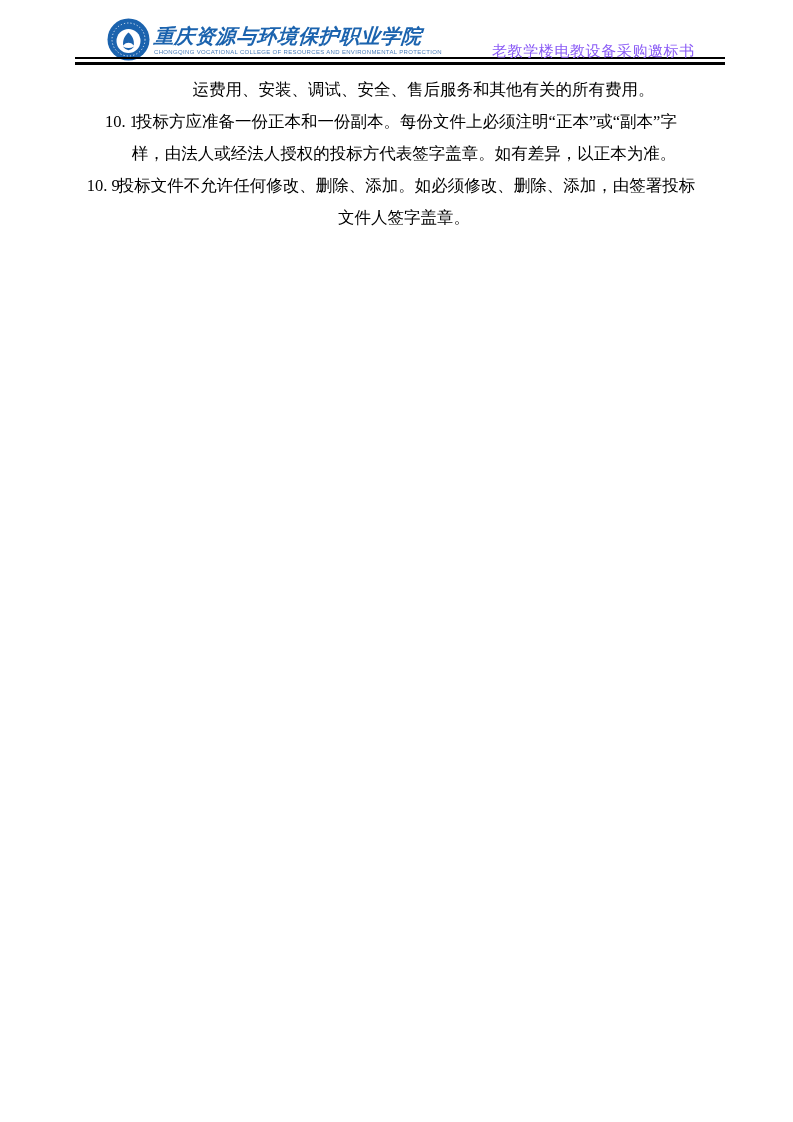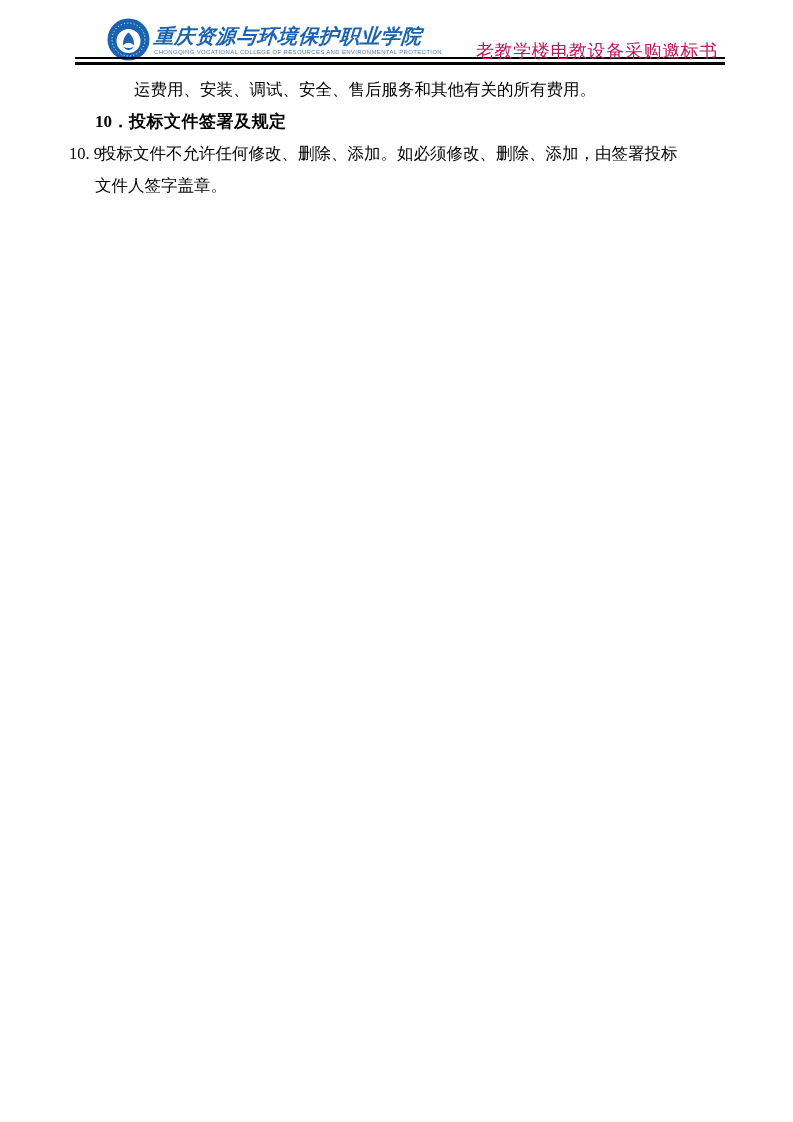--- a/index.html
+++ b/index.html
@@ -38,27 +38,27 @@
     font-family: "Liberation Sans", "DejaVu Sans", sans-serif;
     font-size: 6px;
     line-height: 7px;
     letter-spacing: 0.33px;
     color: #4d7fba;
     white-space: nowrap;
     margin-top: 2px;
   }
   .doc-title {
     position: absolute;
-    left: 476px;
+    left: 492px;
     top: 42px;
     font-family: "Liberation Serif", "DejaVu Serif", serif;
-    font-size: 18px;
+    font-size: 15px;
     line-height: 19px;
     letter-spacing: 0.6px;
-    color: #be185d;
+    color: #8b5cf6;
     white-space: nowrap;
     z-index: 2;
   }
   .rule-thin {
     position: absolute;
     left: 75px;
     top: 57px;
     width: 650px;
     height: 1.5px;
     background: #000000;
@@ -75,20 +75,21 @@
   }
 
   
   .doc-body {
     position: absolute;
     left: 95px;
     top: 74px;
     width: 618px;
     font-size: 16.5px;
     line-height: 32px;
+    text-align: center;
   }
   .doc-body p, .doc-body h2 { margin: 0; padding: 0; }
   .continuation { text-indent: 39px; }
   .section-heading {
     font-size: 17px;
     line-height: 32px;
     font-weight: 700;
     font-family: "Liberation Sans", "DejaVu Sans", sans-serif;
     letter-spacing: 0.5px;
   }
@@ -127,19 +128,19 @@
   </div>
 
   <div class="doc-title">老教学楼电教设备采购邀标书</div>
   <div class="rule-thin"></div>
   <div class="rule-thick"></div>
 
   <div class="doc-body">
 
     <p class="continuation">运费用、安装、调试、安全、售后服务和其他有关的所有费用。</p>
 
-    <h2 class="section-heading"><span class="h-num">10</span><span class="h-sep">．</span><span>投标文件签署及规定</span></h2>
 
+    <p class="clause"><span class="num">10. 1</span><span>投标方应准备一份正本和一份副本。每份文件上必须注明“正本”或“副本”字</span><br><span>样，由法人或经法人授权的投标方代表签字盖章。如有差异，以正本为准。</span></p>
 
     <p class="clause"><span class="num">10. 9</span><span>投标文件不允许任何修改、删除、添加。如必须修改、删除、添加，由签署投标</span><br><span>文件人签字盖章。</span></p>
 
   </div>
 </div>
 
 </body></html>

